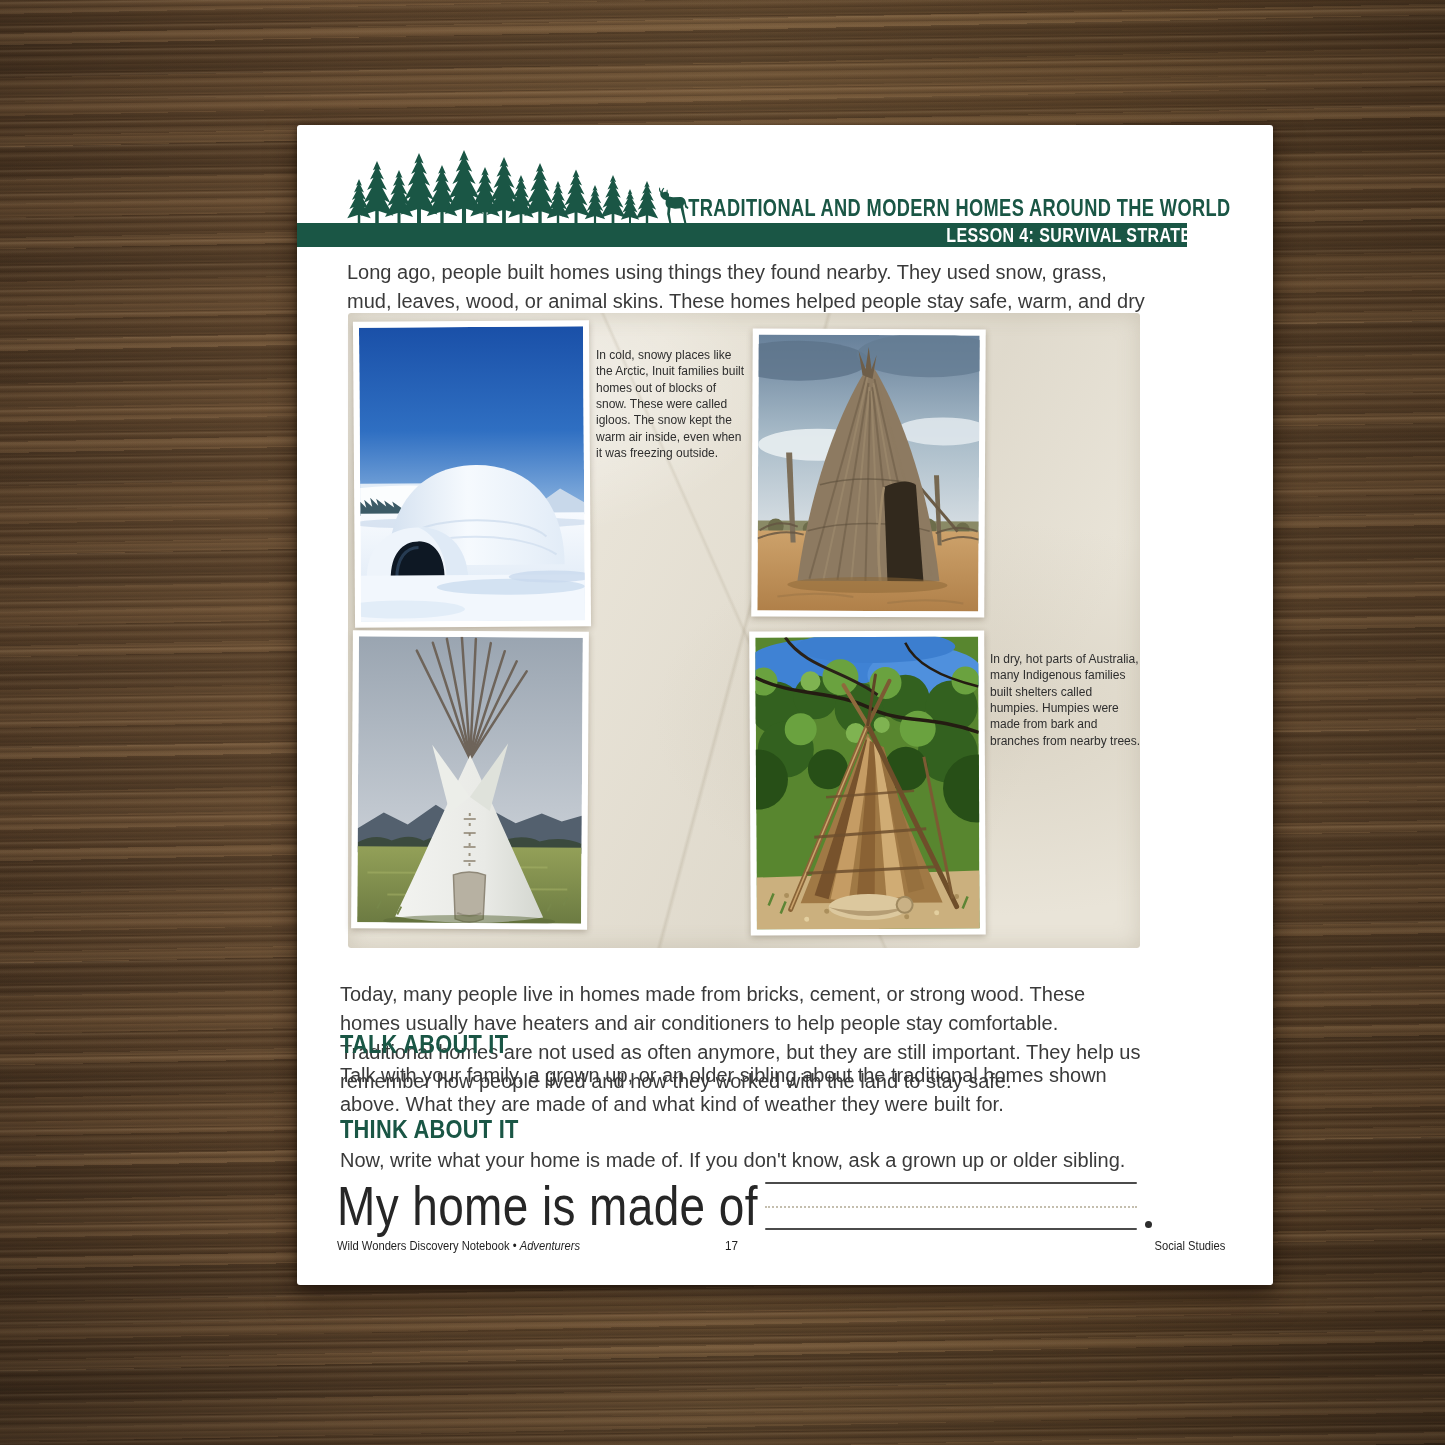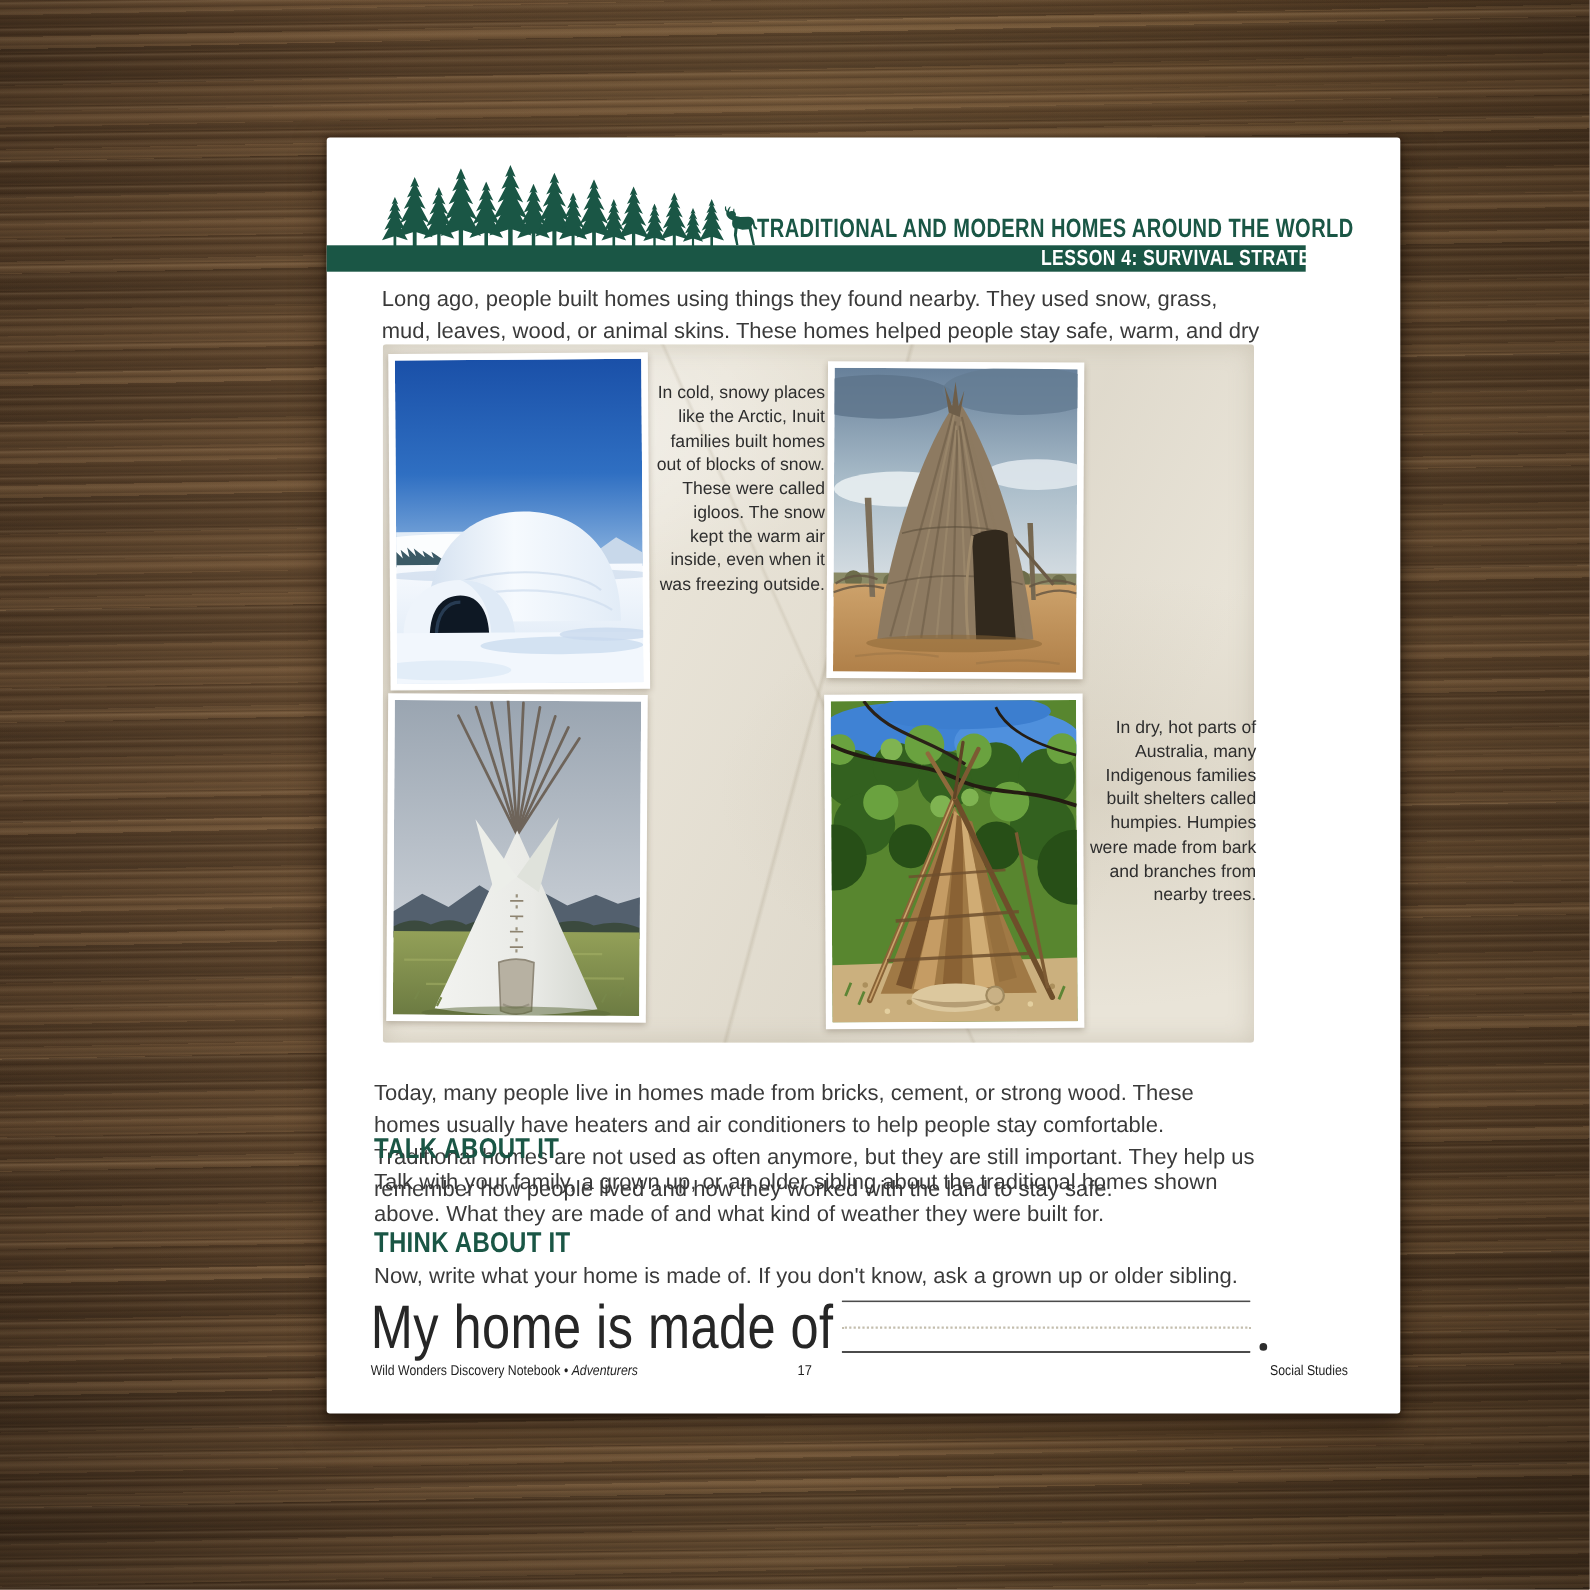--- a/index.html
+++ b/index.html
@@ -60,21 +60,21 @@
       radial-gradient(60% 40% at 18% 12%, rgba(255,255,255,.55), rgba(255,255,255,0) 60%),
       radial-gradient(70% 50% at 82% 64%, rgba(186,176,154,.30), rgba(255,255,255,0) 62%),
       linear-gradient(115deg, rgba(205,198,182,.30) 0%, rgba(255,255,255,0) 30%, rgba(203,196,180,.32) 62%, rgba(255,255,255,0) 82%);
     box-shadow:inset 0 0 22px rgba(150,140,115,.30);
   }
   .photo{
     position:absolute;background:#ffffff;padding:6px;
     box-shadow:0 2px 6px rgba(80,66,42,.32);
   }
   .photo svg{display:block;}
-  .home-text{position:absolute;font-size:16px;line-height:1.36;color:#2e2e2e;text-align:right;}
+  .home-text{position:absolute;font-size:12px;line-height:1.36;color:#2e2e2e;}
   
   .h-green{
     color:#1a5645;font-weight:bold;font-size:26px;letter-spacing:.3px;white-space:nowrap;
     transform:scaleX(.84);transform-origin:left center;
   }
   .talk-h{left:43px;top:904px;}
   .talk-p{left:43px;top:936px;width:802px;}
   .think-h{left:43px;top:989px;}
   .think-p{left:43px;top:1021px;width:802px;}
   .modern-p{left:43px;top:831px;width:802px;margin-top:24px;}

